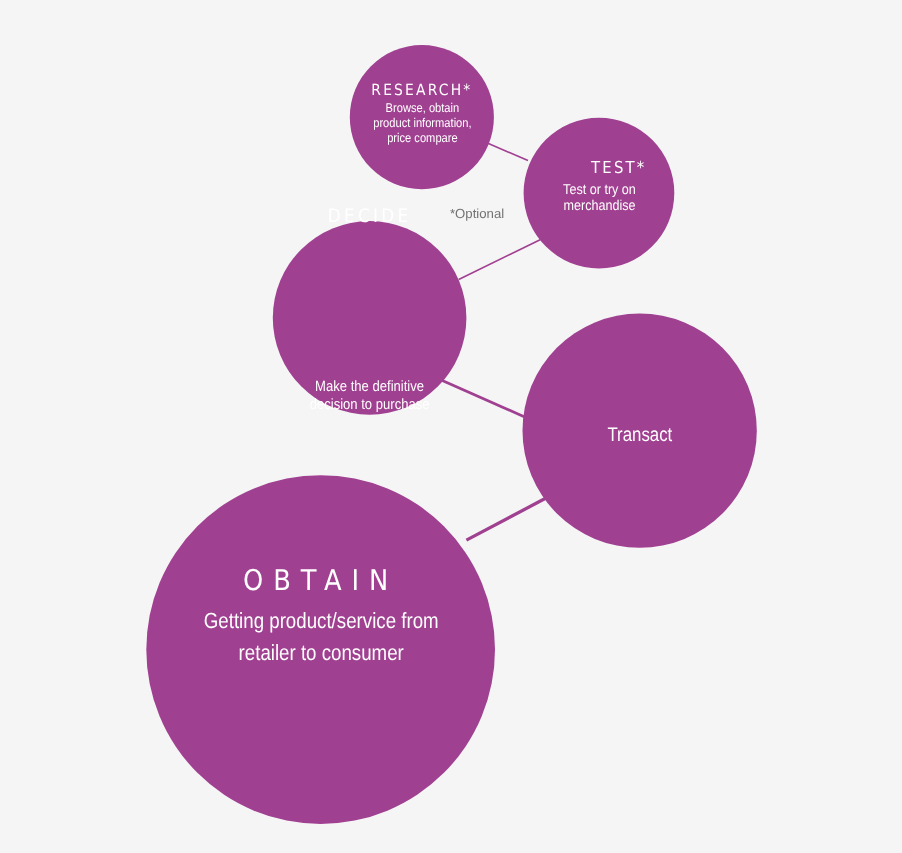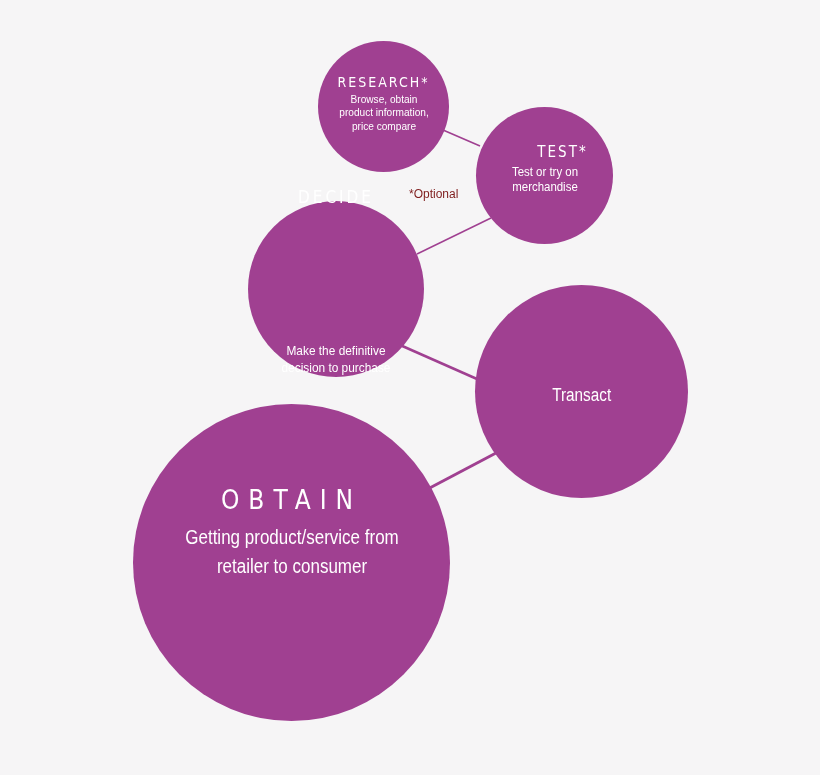--- a/index.html
+++ b/index.html
@@ -13,24 +13,24 @@
   #research .desc { font-size:11.5px; width:110px; margin-top:3px; transform:scaleX(0.88); }
   #test { left:476px; top:107px; width:137px; height:137px; }
   #test .title { font-size:15px; letter-spacing:2px; margin-top:-14px;margin-left:36px; }
   #test .desc { font-size:13px; width:90px; margin-top:4px; transform:scaleX(0.88); }
   #decide { left:248px; top:201px; width:176px; height:176px;justify-content:space-between; }
   #decide .title { font-size:17px; letter-spacing:3px; margin-top:-14px; }
   #decide .desc { font-size:13.5px; width:150px; margin-top:6px; transform:scaleX(0.88); line-height:1.3; }
   #purchase { left:475px; top:285px; width:213px; height:213px; }
   #purchase .title { font-size:21px; letter-spacing:5px; margin-top:-20px; }
   #purchase .desc { font-size:18px; margin-top:8px; transform:scaleX(0.85); }
-  #obtain { left:133px; top:404px; width:317px; height:317px; }
+  #obtain { left:133px; top:432px; width:317px; height:317px; }
   #obtain .title { font-size:26px; letter-spacing:9px; margin-top:-60px; }
   #obtain .desc { font-size:20px; width:260px; margin-top:8px; transform:scaleX(0.85); line-height:1.45; }
-  .note { position:absolute; left:409px; top:187px; font-size:12px; color:#7f1d1d; }
+  .note { position:absolute; left:409px; top:187px; font-size:12px; color:#737373; }
 </style>
 </head>
 <body>
 
 <svg class="links" width="820" height="775">
   <line x1="443" y1="130" x2="480" y2="146" stroke="#a04091" stroke-width="1.5"></line>
   <line x1="491" y1="218" x2="417" y2="254" stroke="#a04091" stroke-width="1.5"></line>
   <line x1="400" y1="345" x2="477" y2="379" stroke="#a04091" stroke-width="2.5"></line>
   <line x1="496" y1="453" x2="424" y2="491" stroke="#a04091" stroke-width="3"></line>
 </svg>

